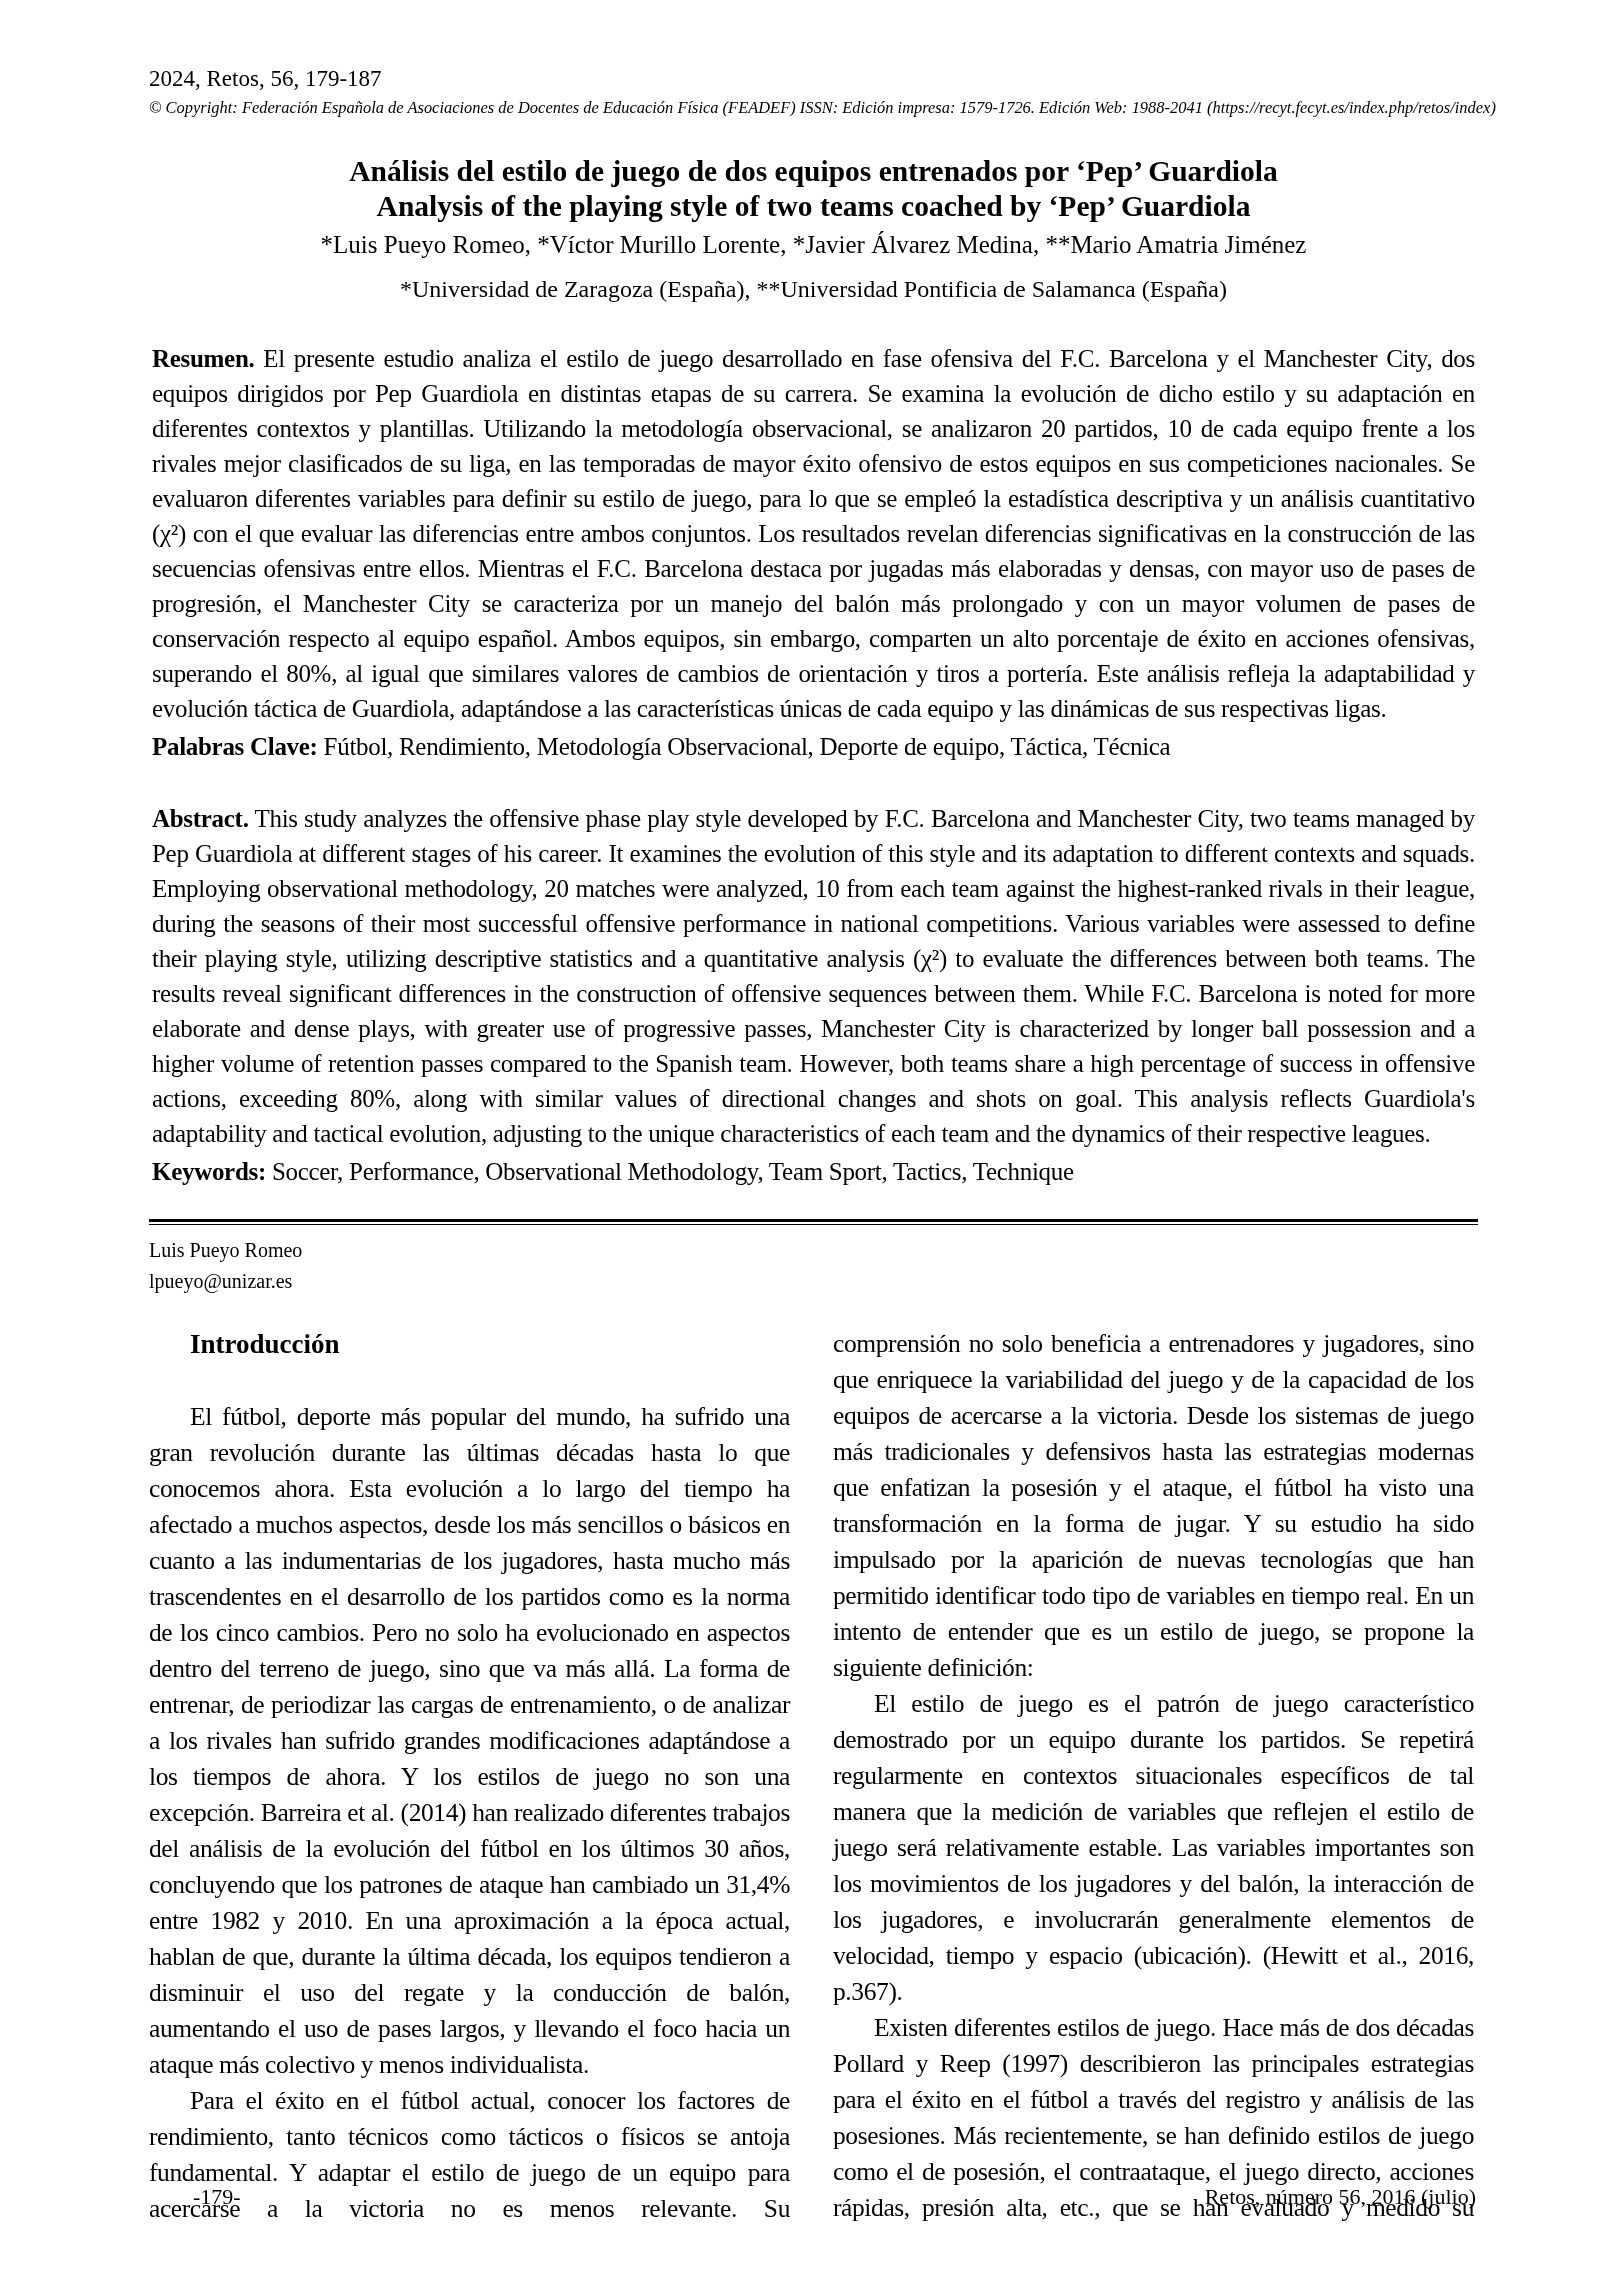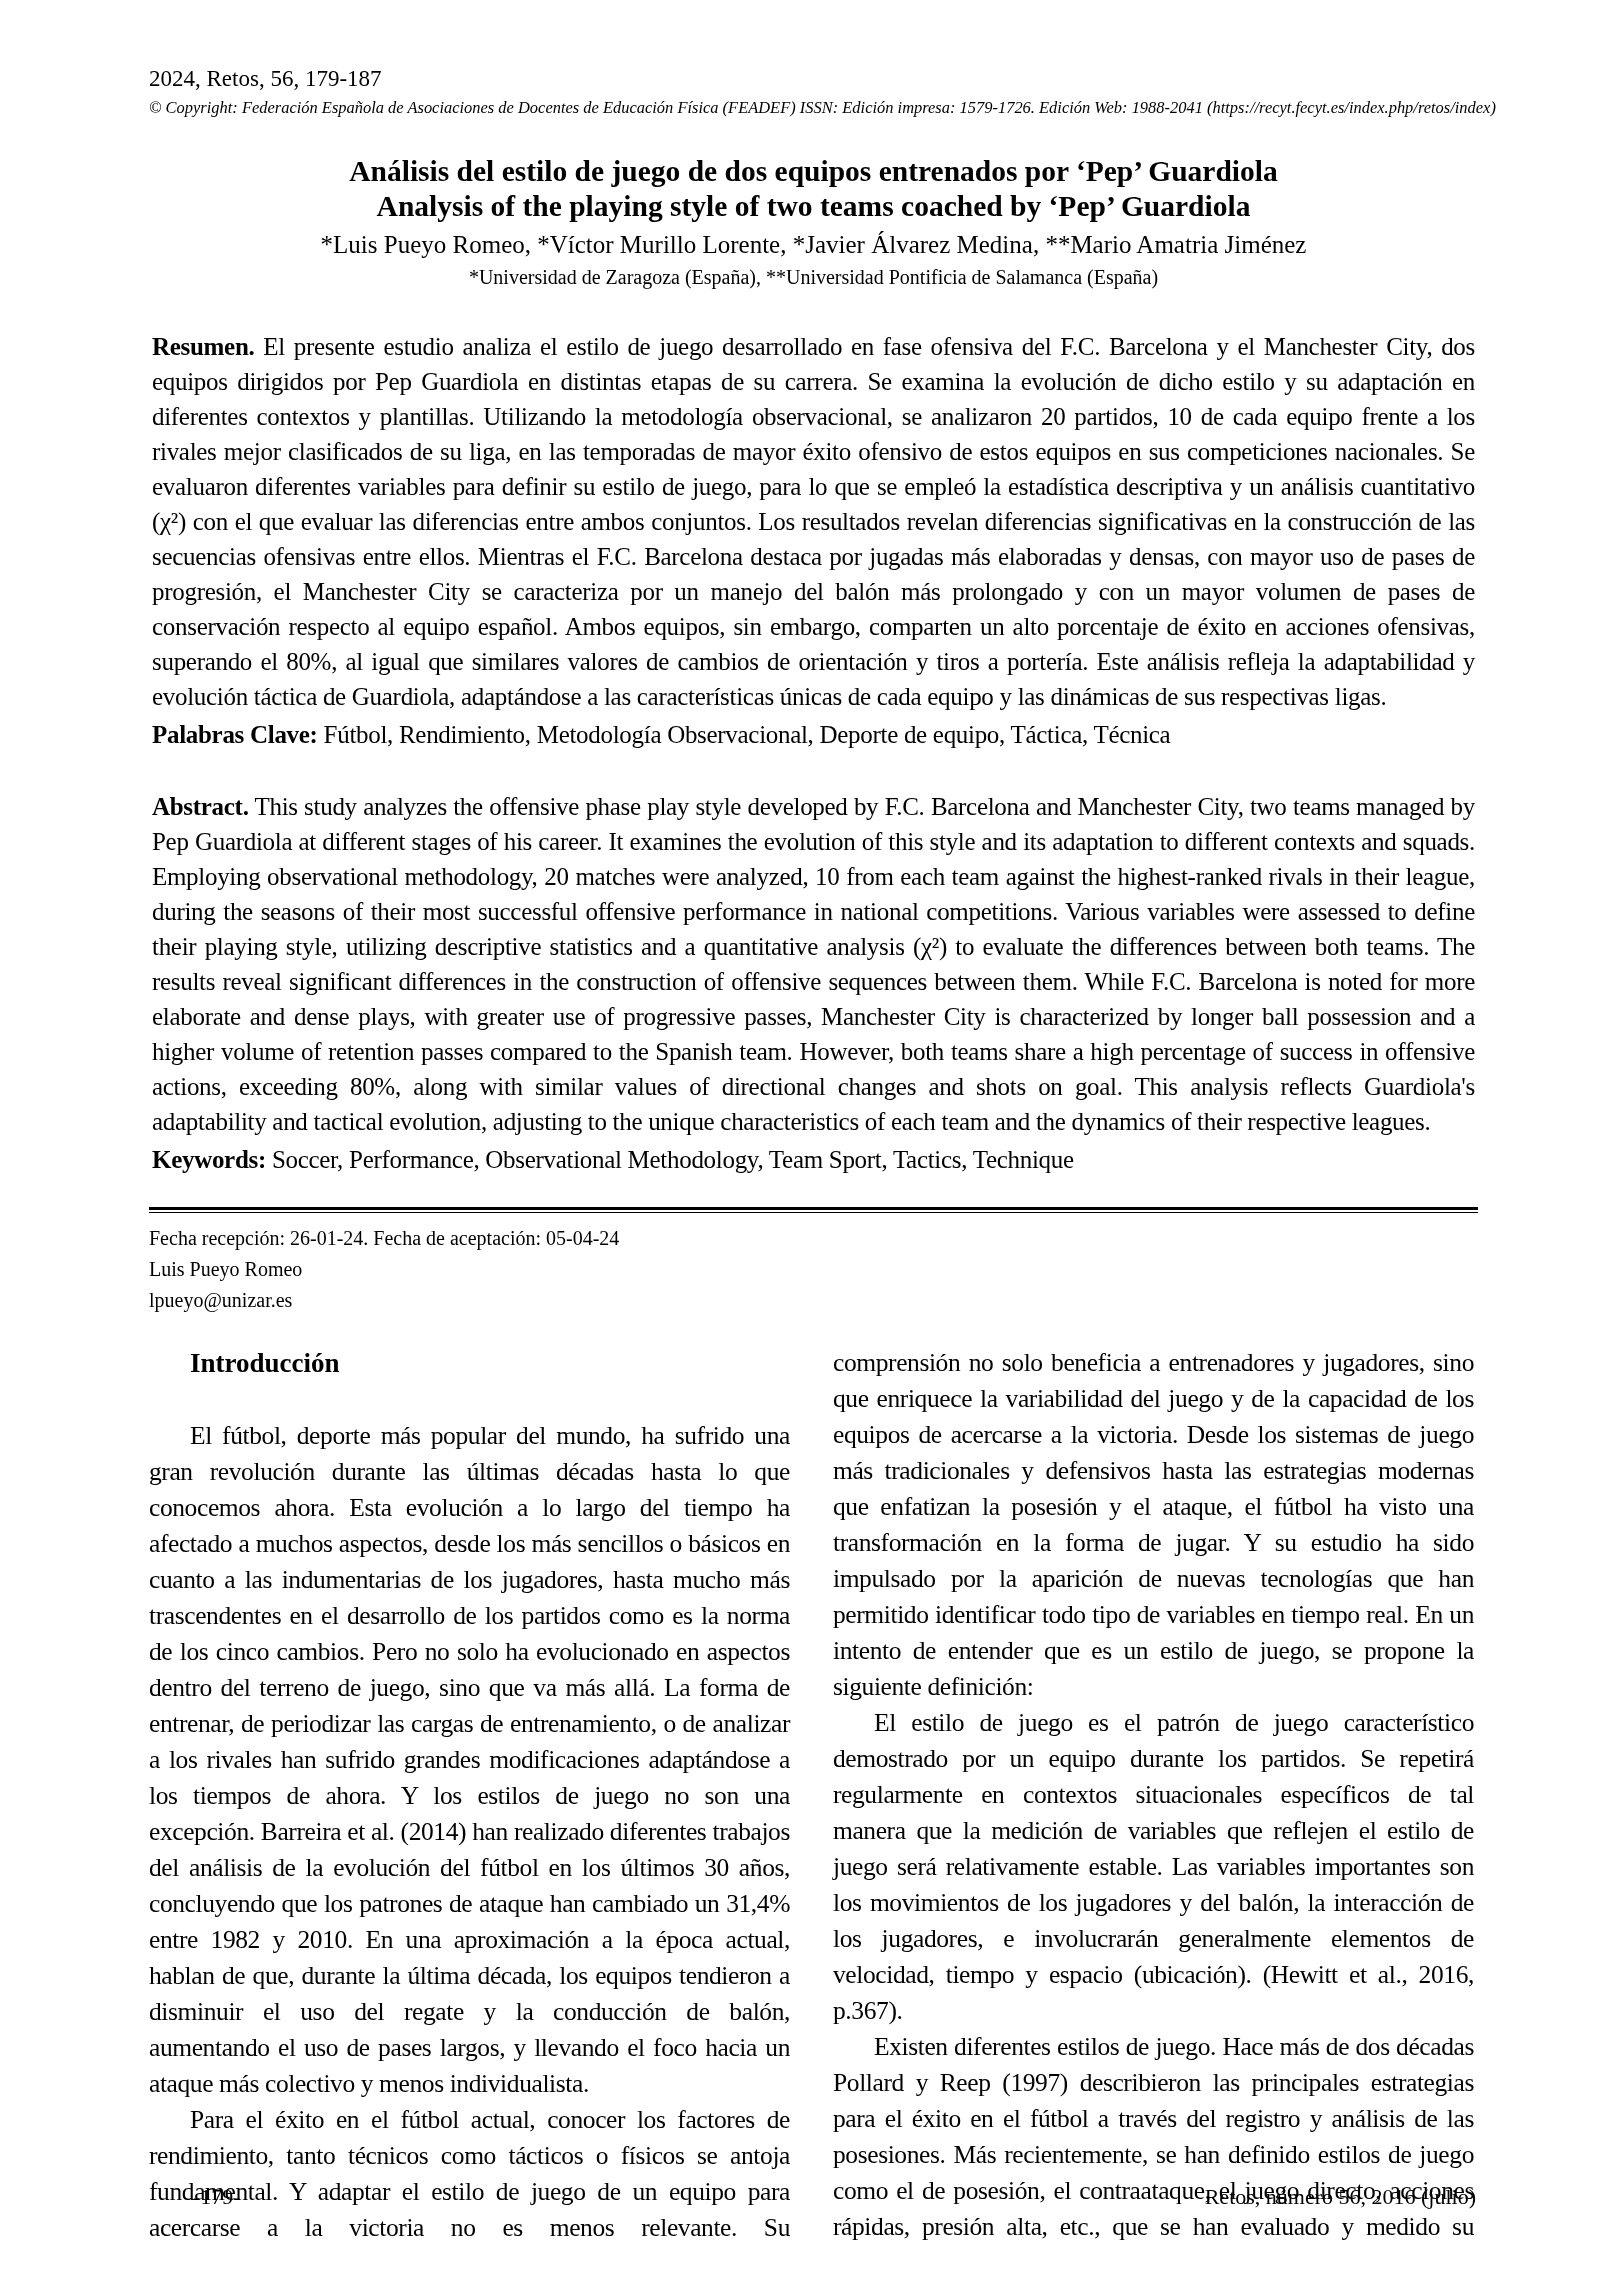--- a/index.html
+++ b/index.html
@@ -16,21 +16,21 @@
 
   .jline { font-size:23px; line-height:23.6px; }
   .cline {
     font-size:17.7px; line-height:22px; font-style:italic; margin-top:5.2px;
     white-space:nowrap; transform:scaleX(0.93); transform-origin:left center;
   }
 
   .titleblock { margin-top:36px; text-align:center; }
   .title  { font-size:29.5px; font-weight:bold; line-height:35px; }
   .authors{ font-size:25px; line-height:30px; margin-top:5.9px; }
-  .affil  { font-size:20px; line-height:29px; margin-top:3px; }
+  .affil  { font-size:24px; line-height:29px; margin-top:15px; }
 
   .abs { margin-top:37px; font-size:25px; line-height:35px; text-align:justify; letter-spacing:-0.3px; }
   .abs p { margin:3px; }
   .b { font-weight:bold; }
 
   .rule {
     margin-top:30px;
     height:2px;
     border-top:3.9px solid #000;
     border-bottom:1.3px solid #000;
@@ -72,21 +72,20 @@
     </div>
 
     <div class="abs">
       <p><span class="b">Abstract.</span> <span>This study analyzes the offensive phase play style developed by F.C. Barcelona and Manchester City, two teams managed by Pep Guardiola at different stages of his career. It examines the evolution of this style and its adaptation to different contexts and squads. Employing observational methodology, 20 matches were analyzed, 10 from each team against the highest-ranked rivals in their league, during the seasons of their most successful offensive performance in national competitions. Various variables were assessed to define their playing style, utilizing descriptive statistics and a quantitative analysis (χ²) to evaluate the differences between both teams. The results reveal significant differences in the construction of offensive sequences between them. While F.C. Barcelona is noted for more elaborate and dense plays, with greater use of progressive passes, Manchester City is characterized by longer ball possession and a higher volume of retention passes compared to the Spanish team. However, both teams share a high percentage of success in offensive actions, exceeding 80%, along with similar values of directional changes and shots on goal. This analysis reflects Guardiola's adaptability and tactical evolution, adjusting to the unique characteristics of each team and the dynamics of their respective leagues.</span></p>
       <p><span class="b">Keywords:</span> <span>Soccer, Performance, Observational Methodology, Team Sport, Tactics, Technique</span></p>
     </div>
 
     <div class="rule"></div>
 
     <div class="fecha">
-      <div>Fecha recepción: 26-01-24. Fecha de aceptación: 05-04-24</div>
       <div>Luis Pueyo Romeo</div>
       <div>lpueyo@unizar.es</div>
     </div>
 
     <div class="cols">
       <div class="col">
         <h2>Introducción</h2>
         <p class="indent">El fútbol, deporte más popular del mundo, ha sufrido una gran revolución durante las últimas décadas hasta lo que conocemos ahora. Esta evolución a lo largo del tiempo ha afectado a muchos aspectos, desde los más sencillos o básicos en cuanto a las indumentarias de los jugadores, hasta mucho más trascendentes en el desarrollo de los partidos como es la norma de los cinco cambios. Pero no solo ha evolucionado en aspectos dentro del terreno de juego, sino que va más allá. La forma de entrenar, de periodizar las cargas de entrenamiento, o de analizar a los rivales han sufrido grandes modificaciones adaptándose a los tiempos de ahora. Y los estilos de juego no son una excepción. Barreira et al. (2014) han realizado diferentes trabajos del análisis de la evolución del fútbol en los últimos 30 años, concluyendo que los patrones de ataque han cambiado un 31,4% entre 1982 y 2010. En una aproximación a la época actual, hablan de que, durante la última década, los equipos tendieron a disminuir el uso del regate y la conducción de balón, aumentando el uso de pases largos, y llevando el foco hacia un ataque más colectivo y menos individualista.</p>
         <p class="indent cont">Para el éxito en el fútbol actual, conocer los factores de rendimiento, tanto técnicos como tácticos o físicos se antoja fundamental. Y adaptar el estilo de juego de un equipo para acercarse a la victoria no es menos relevante. Su</p>
       </div>

